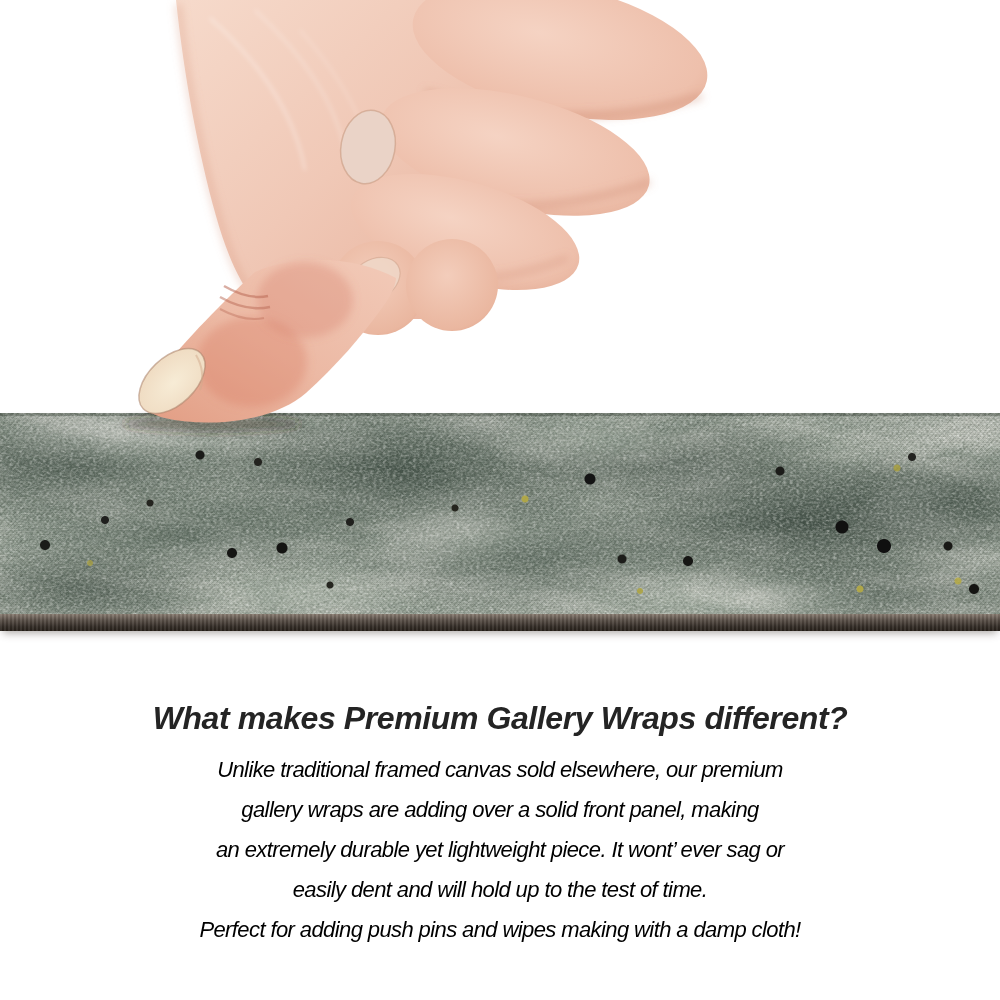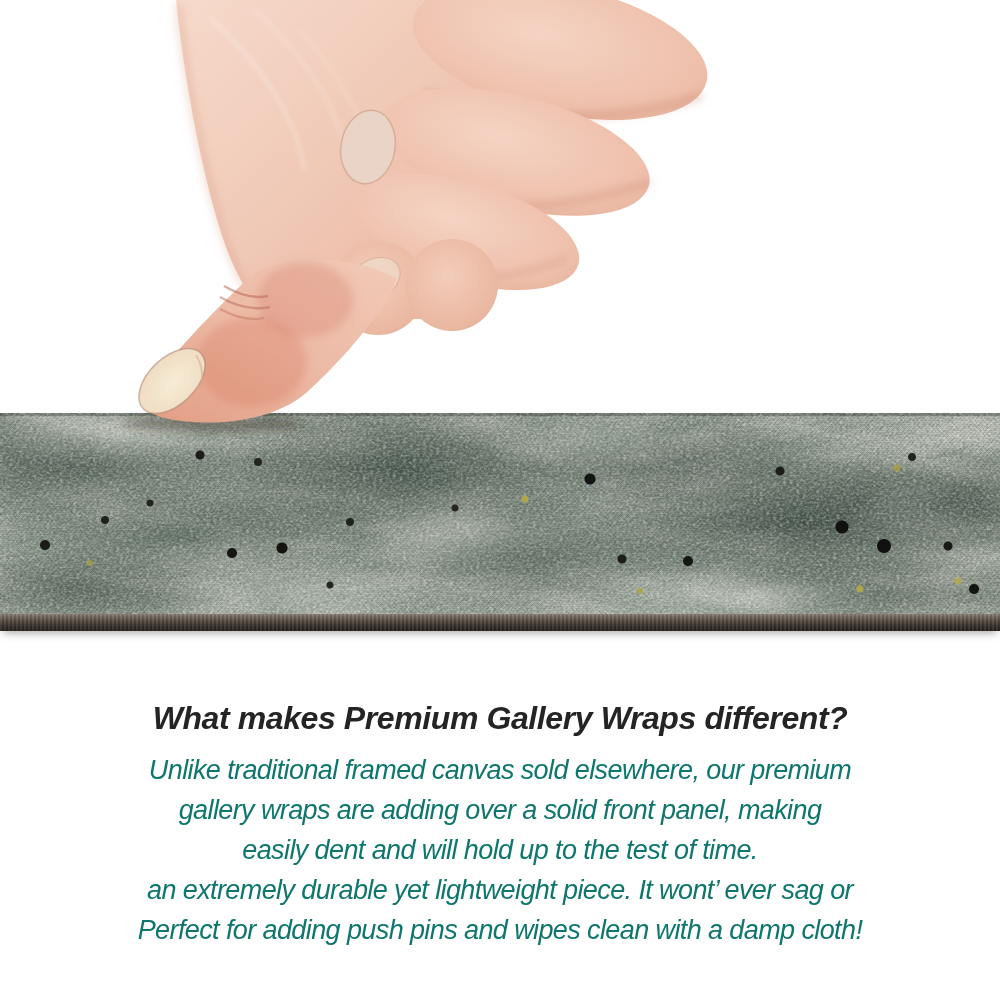--- a/index.html
+++ b/index.html
@@ -92,22 +92,22 @@
     position:absolute;left:0;top:699px;width:1000px;z-index:4;
     text-align:center;color:#242424;
   }
   .copy h1{
     margin:0 0 13px 0;
     font-style:italic;font-weight:600;font-size:32px;line-height:38px;
     letter-spacing:-.4px;white-space:nowrap;
   }
   .copy p{
     margin:0;
-    font-style:italic;font-weight:500;font-size:27px;line-height:40px;
-    letter-spacing:-.6px;white-space:nowrap;color:#0f766e;
+    font-style:italic;font-weight:500;font-size:22px;line-height:40px;
+    letter-spacing:-.6px;white-space:nowrap;color:#000000;
   }
 </style>
 </head>
 <body>
 
 <div class="stage">
 
   <div class="canvas-strip">
     <div class="strip-texture"></div>
 
@@ -212,18 +212,18 @@
 
       <ellipse cx="172" cy="381" rx="40" ry="23.5" transform="rotate(136 172 381)" fill="url(#nailG)" stroke="rgba(170,130,105,0.55)" stroke-width="1.5"></ellipse>
       <path d="M196,355 Q206,372 200,390" stroke="rgba(210,170,140,0.5)" stroke-width="2" fill="none"></path>
     </svg>
   </div>
 
   <div class="copy">
     <h1>What makes Premium Gallery Wraps different?</h1>
     <p>Unlike traditional framed canvas sold elsewhere, our premium</p>
     <p>gallery wraps are adding over a solid front panel, making</p>
+    <p>an extremely durable yet lightweight piece. It wont’ ever sag or</p>
     <p>easily dent and will hold up to the test of time.</p>
-    <p>an extremely durable yet lightweight piece. It wont’ ever sag or</p>
-    <p>Perfect for adding push pins and wipes clean with a damp cloth!</p>
+    <p>Perfect for adding push pins and wipes making with a damp cloth!</p>
   </div>
 
 </div>
 
 </body></html>

